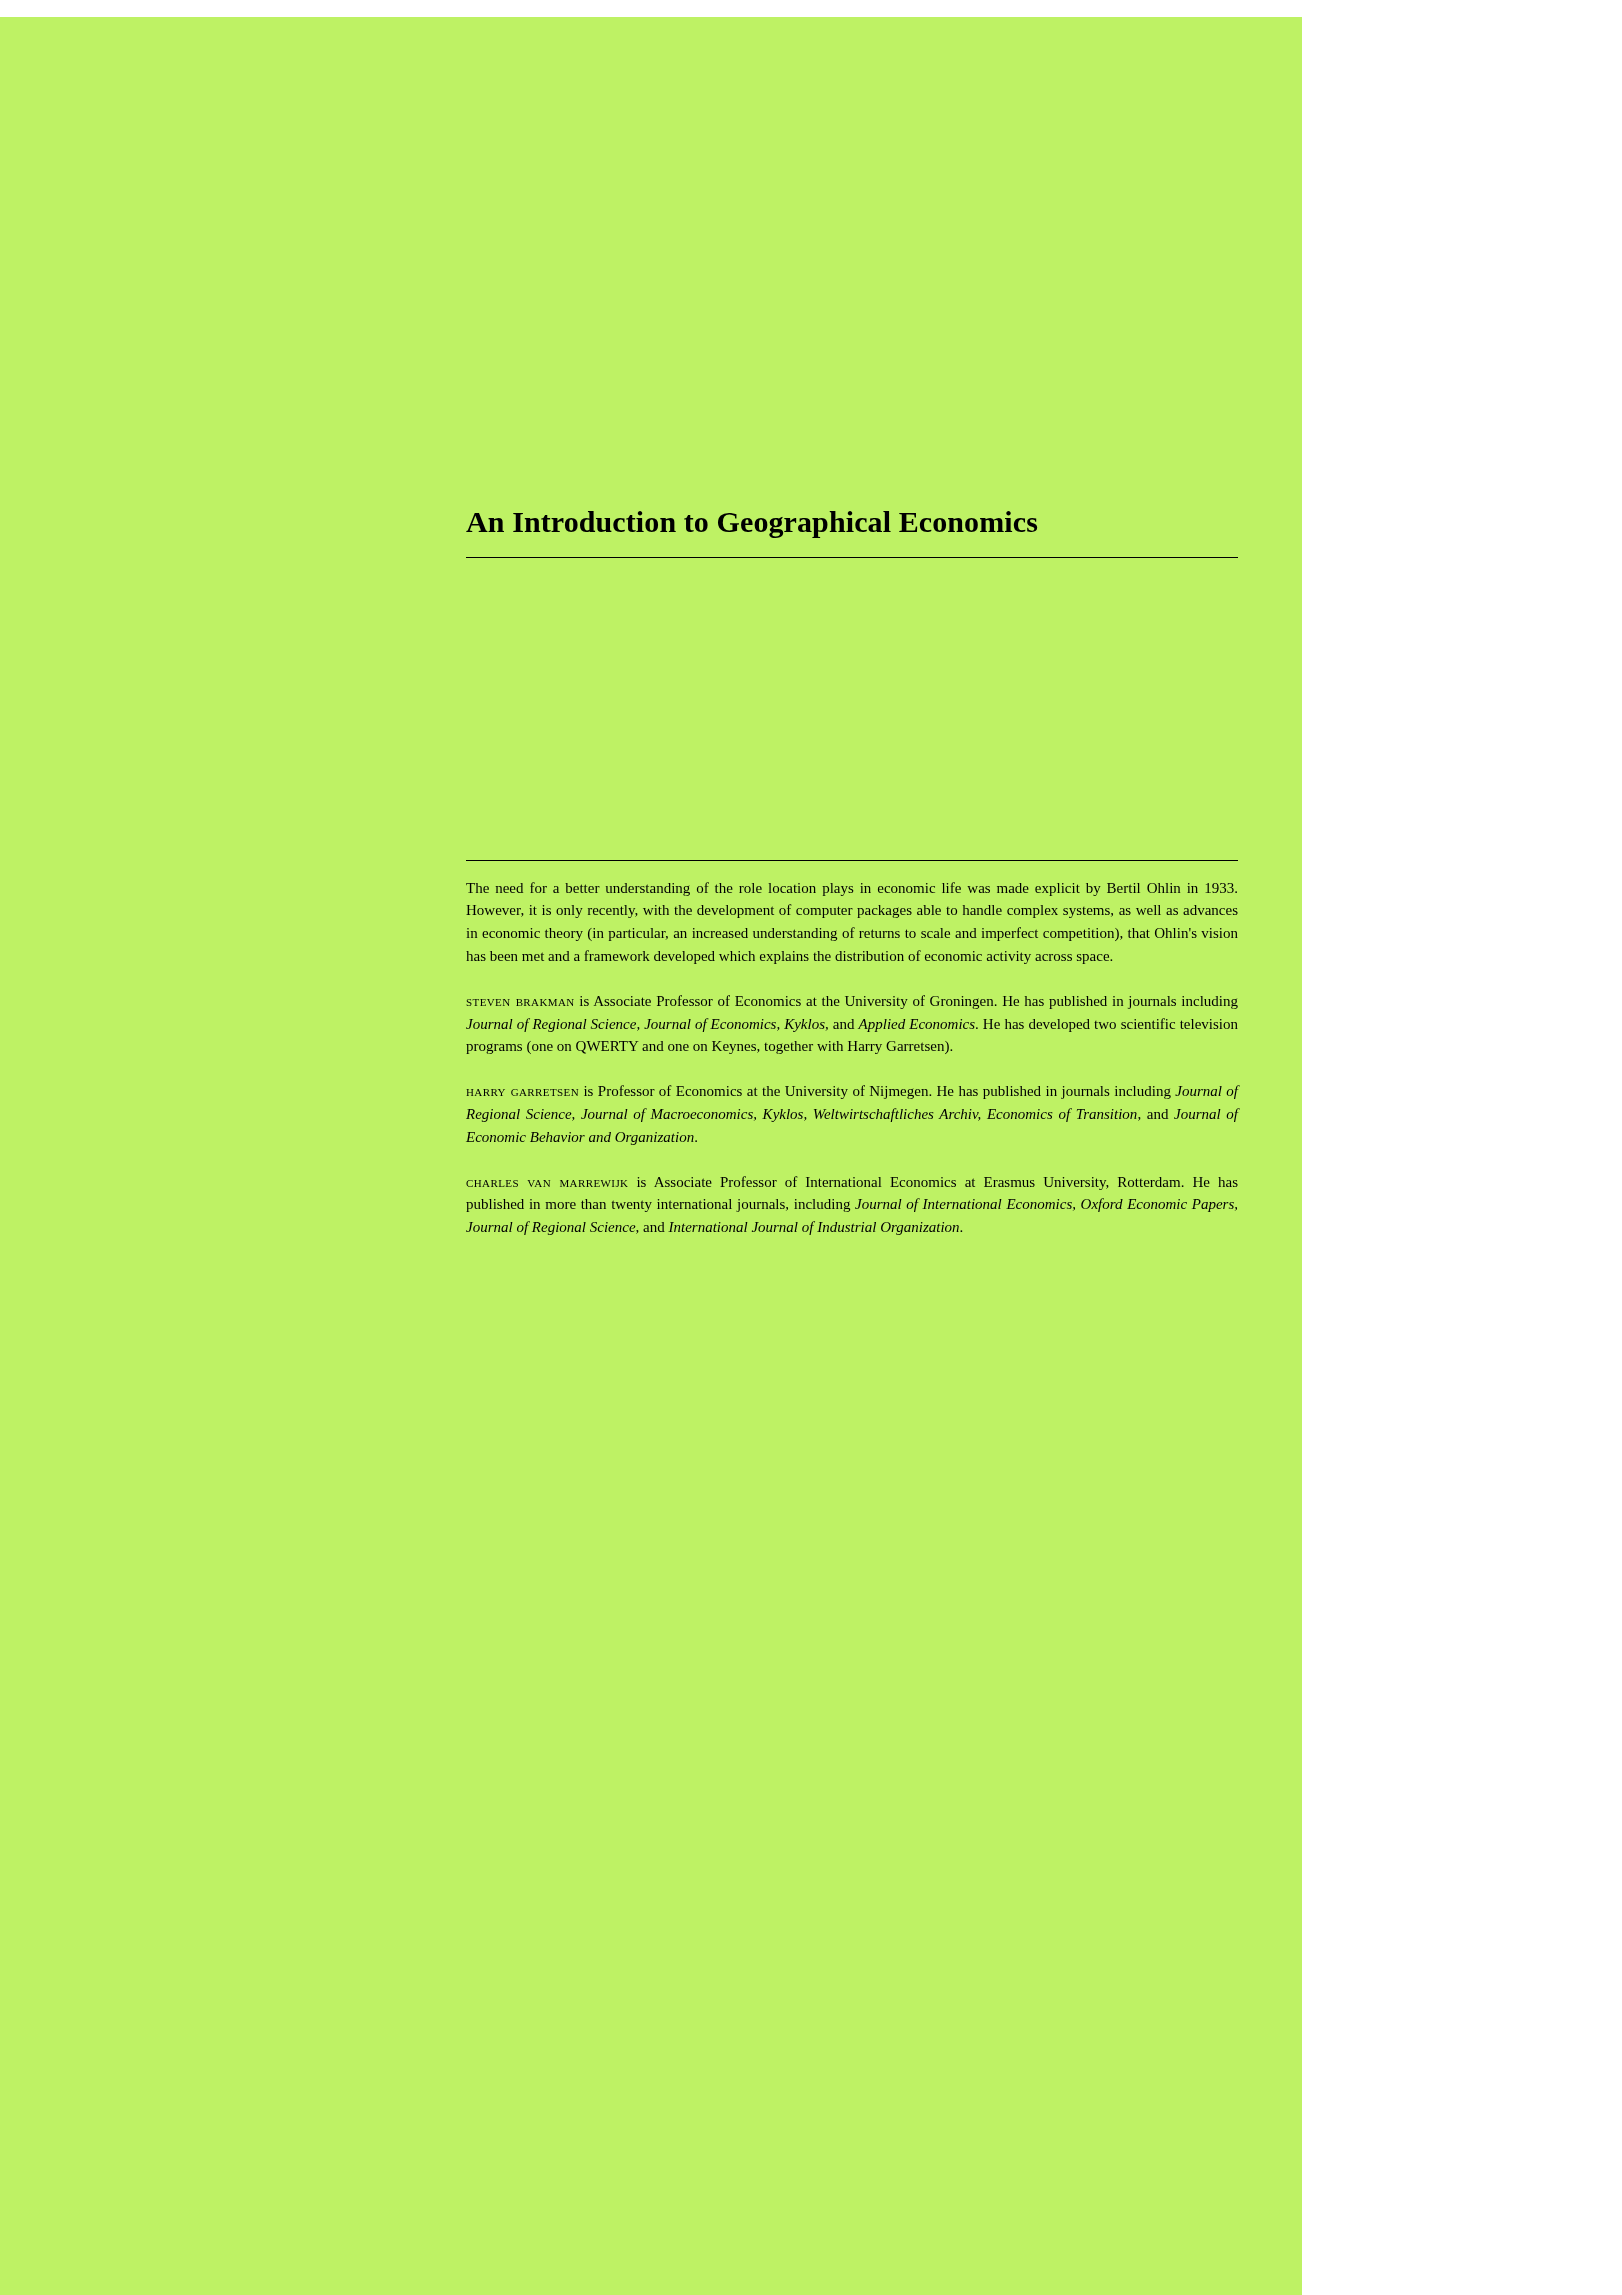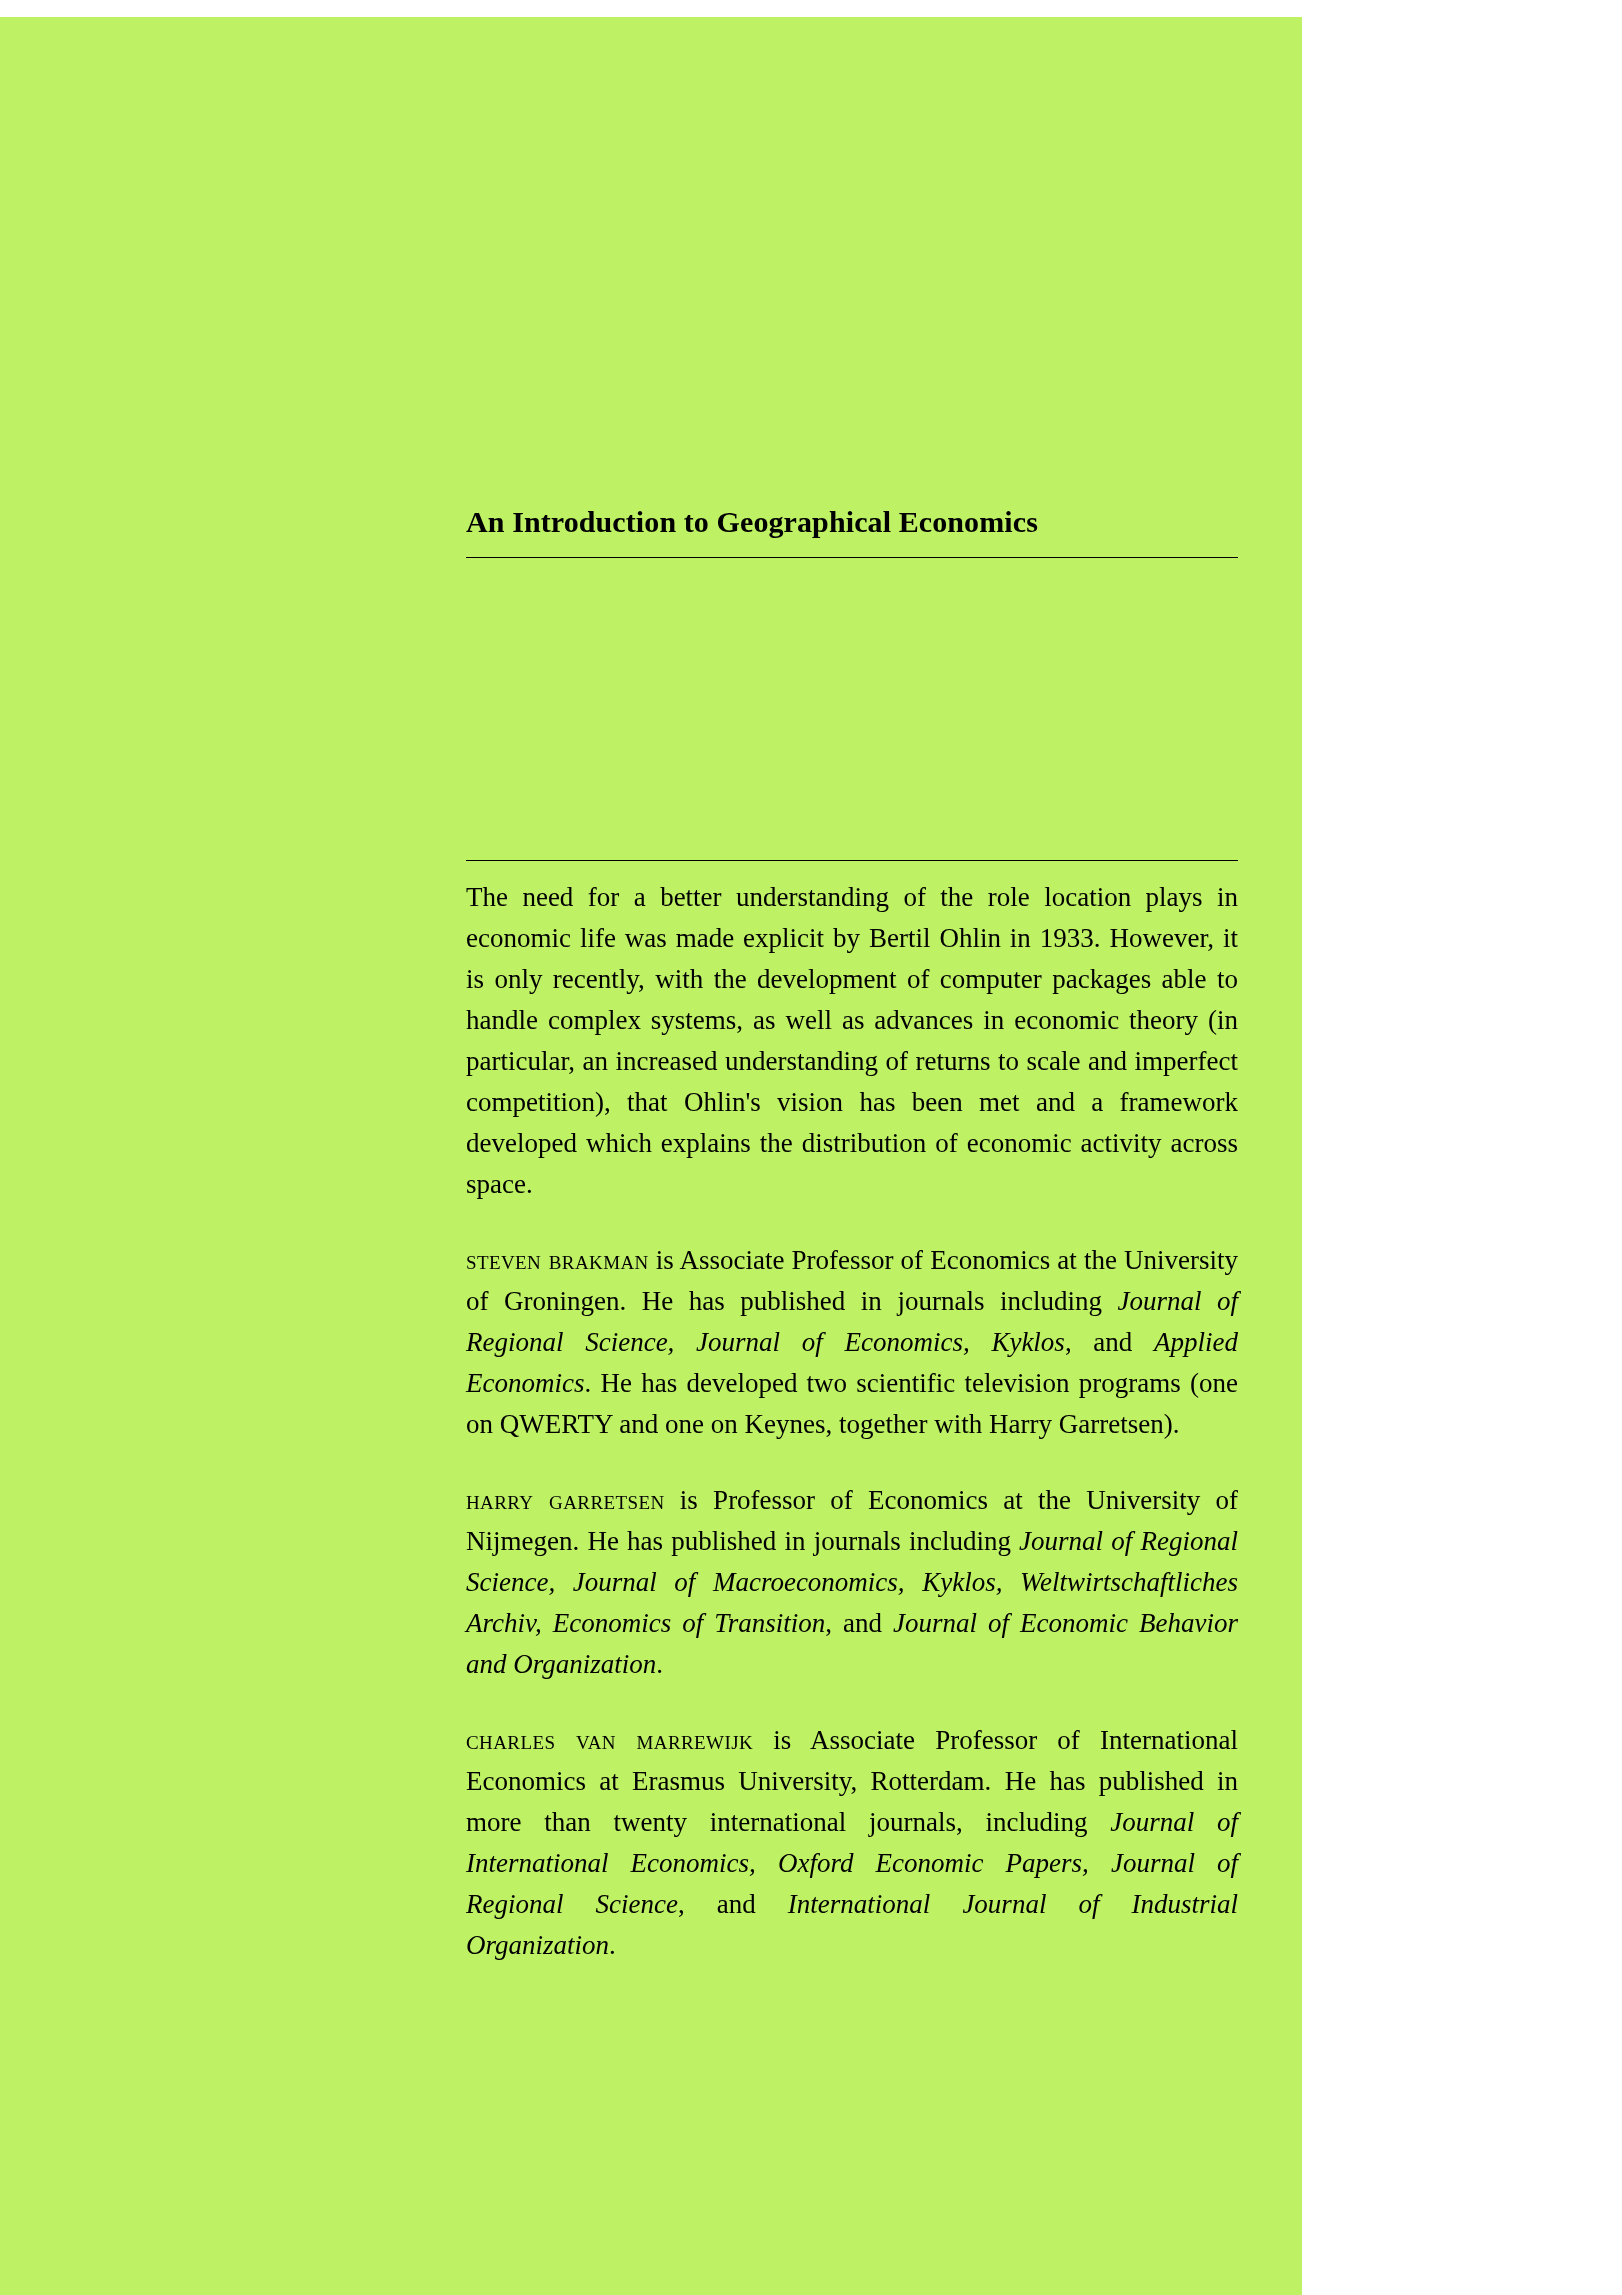--- a/index.html
+++ b/index.html
@@ -49,31 +49,31 @@
     top: 843px;
     width: 772px;
   }
   .blurb-rule {
     border: 0;
     border-top: 1.3px solid #000000;
     margin: 0 0 15.7px 0;
     height: 0;
   }
   p.body {
-    font-size: 27px;
+    font-size: 15px;
     line-height: 1.52;
     text-align: justify;
     margin: 0 0 0 0;
     text-indent: 0;
   }
   p.body.indent {
     text-indent: 25px;
   }
   p.para-gap {
-    margin-top: 35px;
+    margin-top: 22px;
   }
   .sc {
     font-variant: small-caps;
     letter-spacing: 0.4px;
   }
   .it {
     font-style: italic;
   }
   .website {
     font-size: 21.6px;

